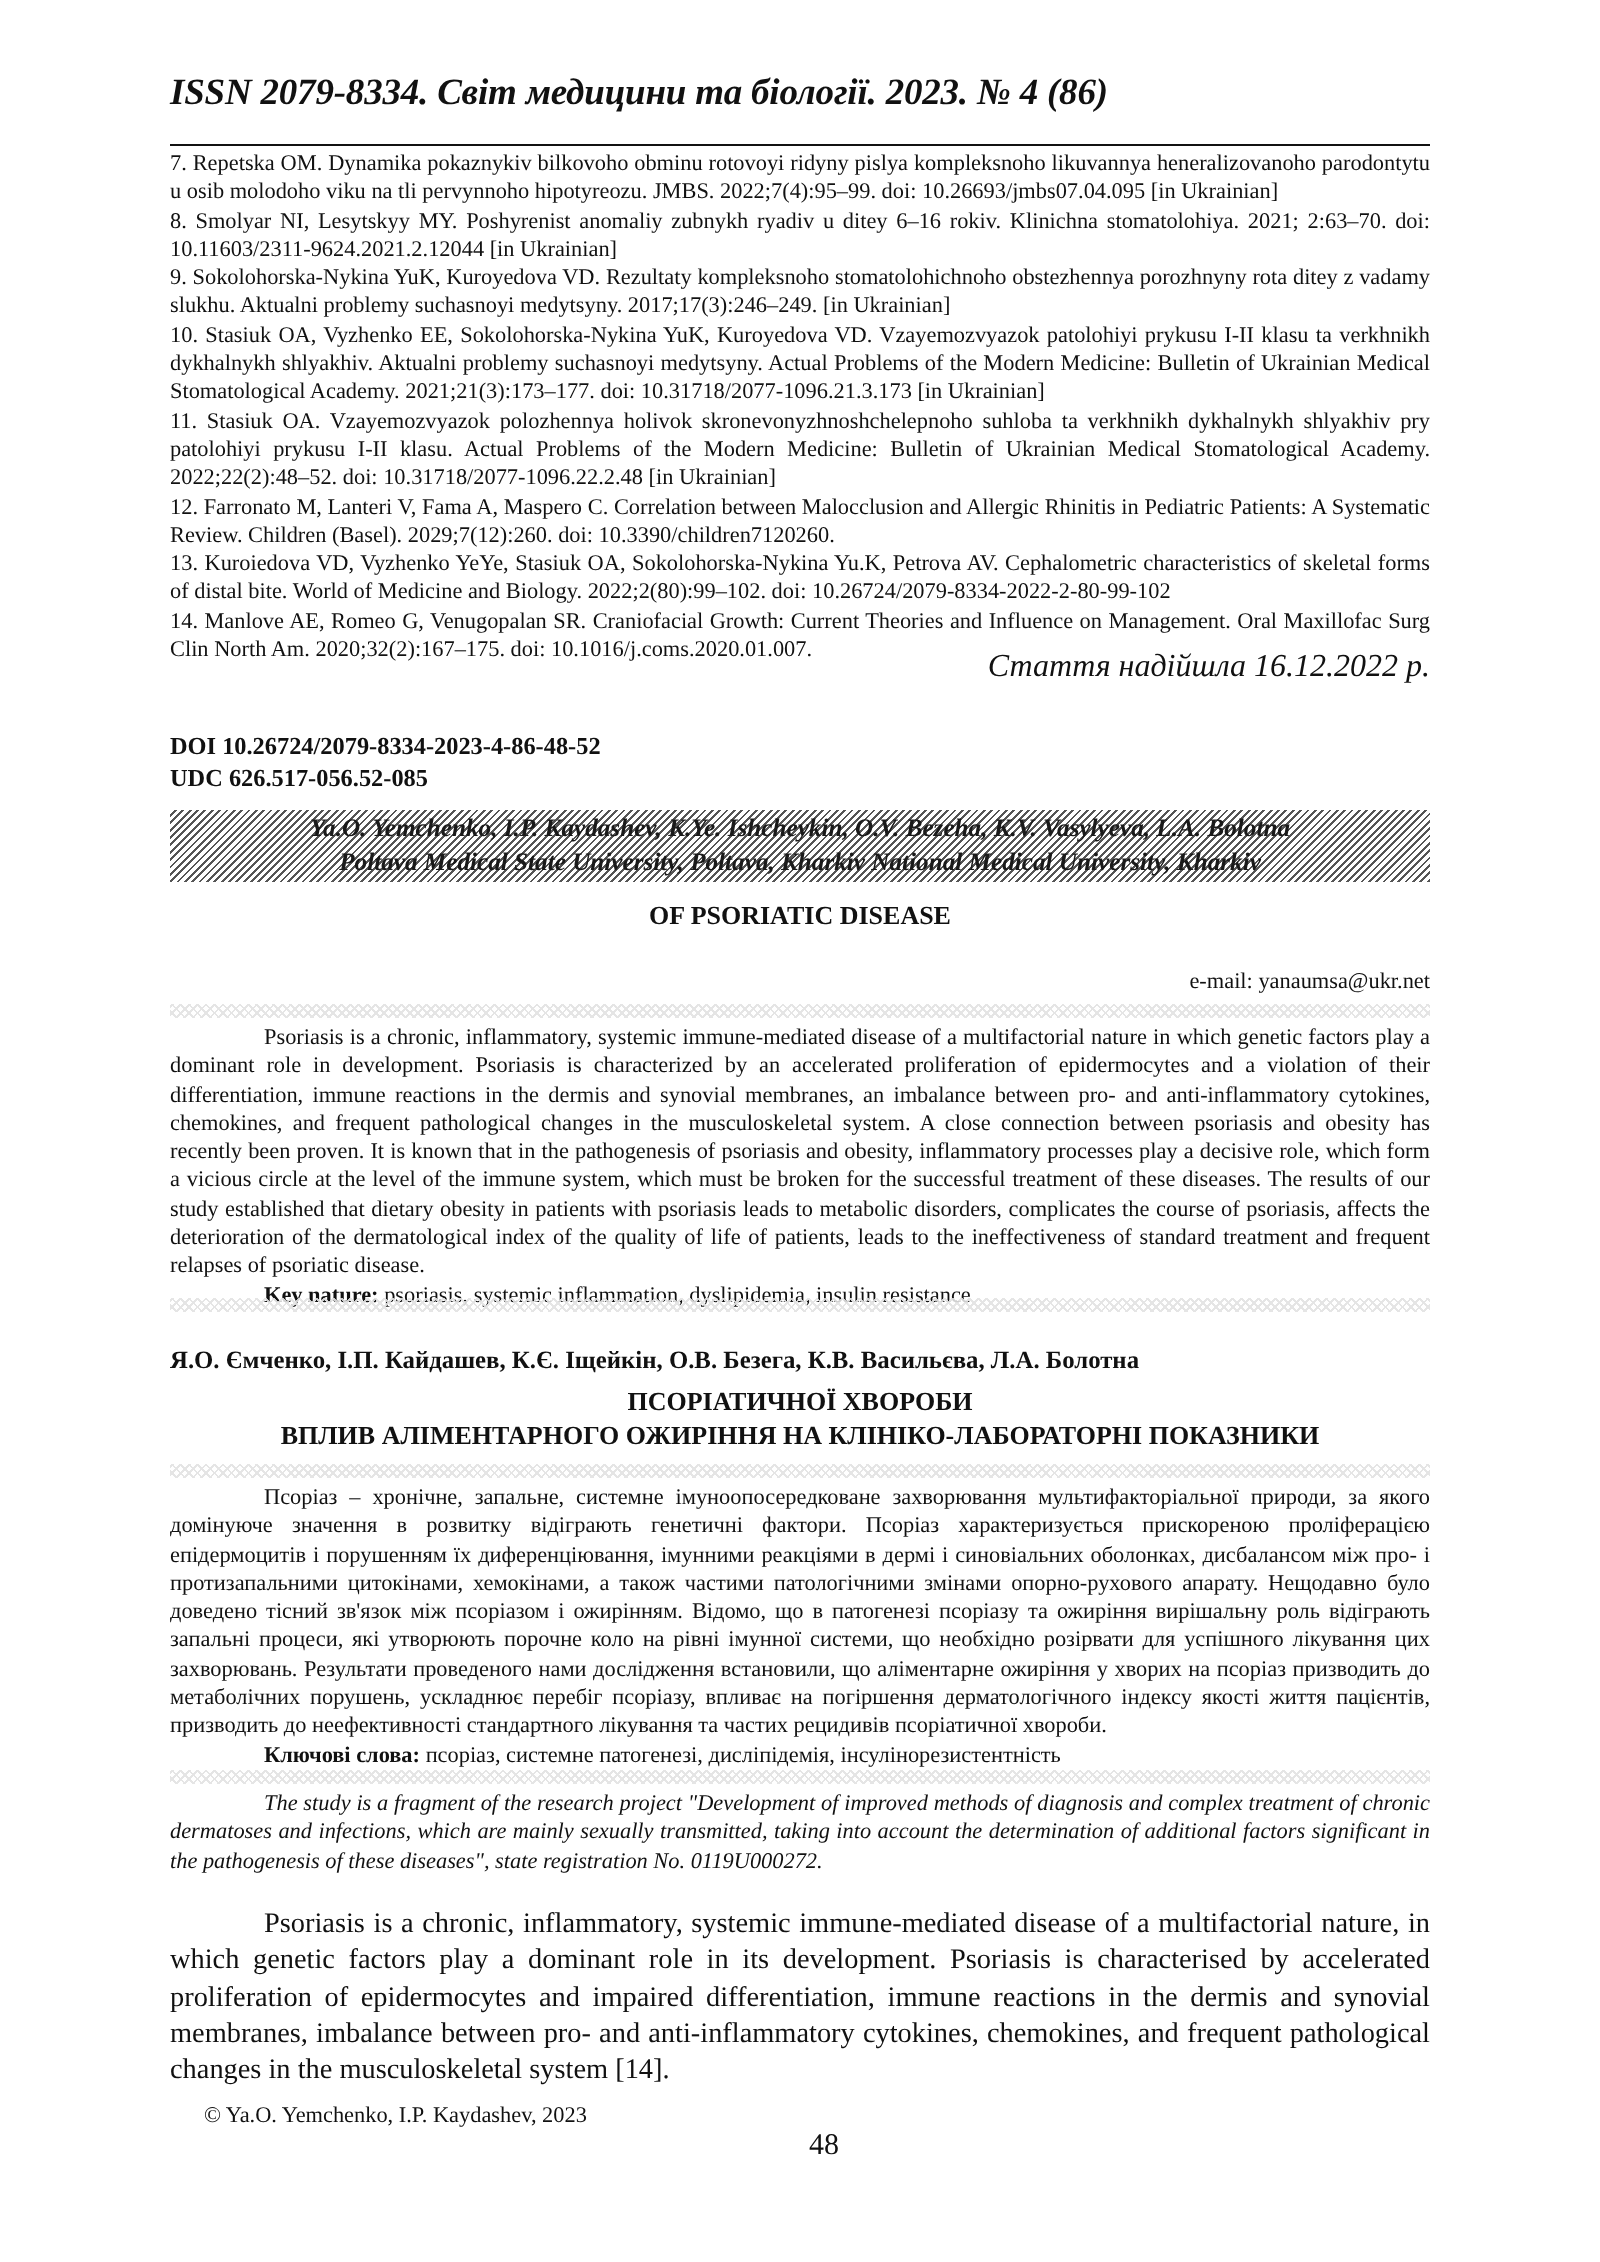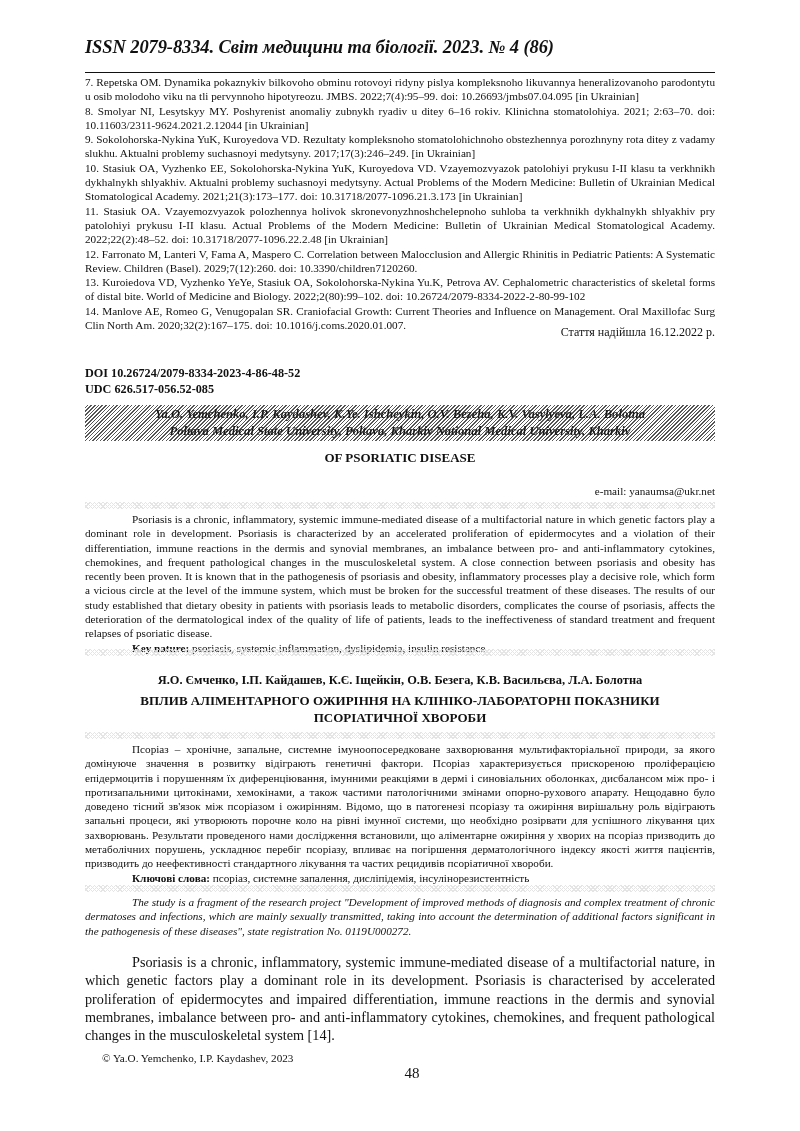--- a/index.html
+++ b/index.html
@@ -25,21 +25,22 @@
 
     
     .refs {
       position: absolute; left: 0; top: 75px; width: 630px;
       font-size: 11.2px; line-height: 14.3px;
       text-align: justify;
     }
     .refs p { margin: 0; }
     .received {
       position: absolute; right: 0; top: 325px;
-      font-size: 12px;
+      font-size: 16px;
+      font-style: italic;
     }
 
     
     .doi-block {
       position: absolute; left: 0; top: 366px;
       font-weight: bold; font-size: 12.2px; line-height: 15.5px;
     }
 
     
     .author-band {
@@ -82,21 +83,21 @@
       position: absolute; left: 0; width: 630px;
       font-size: 11.2px; line-height: 14.3px;
       text-align: justify;
     }
     .abstract .indent { display: inline-block; width: 47px; }
     .kw { padding-left: 47px; }
     .kw b { font-weight: bold; }
 
     .authors-ua {
       position: absolute; left: 0; top: 672px; width: 630px;
-      text-align: center; font-weight: bold;
+      text-align: left; font-weight: bold;
       font-size: 12.4px; line-height: 16px;
     }
     .title-ua {
       position: absolute; left: 0; top: 693px; width: 630px;
       text-align: center; font-weight: bold;
       font-size: 13px; line-height: 16.5px;
     }
 
     .funding {
       position: absolute; left: 0; top: 895px; width: 630px;
@@ -162,29 +163,29 @@
   <div class="abstract" style="top:512px;">
     <p><span class="indent"></span><span>Psoriasis is a chronic, inflammatory, systemic immune-mediated disease of a multifactorial nature in which genetic factors play a dominant role in development. Psoriasis is characterized by an accelerated proliferation of epidermocytes and a violation of their differentiation, immune reactions in the dermis and synovial membranes, an imbalance between pro- and anti-inflammatory cytokines, chemokines, and frequent pathological changes in the musculoskeletal system. A close connection between psoriasis and obesity has recently been proven. It is known that in the pathogenesis of psoriasis and obesity, inflammatory processes play a decisive role, which form a vicious circle at the level of the immune system, which must be broken for the successful treatment of these diseases. The results of our study established that dietary obesity in patients with psoriasis leads to metabolic disorders, complicates the course of psoriasis, affects the deterioration of the dermatological index of the quality of life of patients, leads to the ineffectiveness of standard treatment and frequent relapses of psoriatic disease.</span></p>
     <p class="kw"><b>Key nature:</b><span> psoriasis, systemic inflammation, dyslipidemia, insulin resistance</span></p>
   </div>
 
   <div class="wave" style="top:649px;"></div>
 
   <div class="authors-ua">Я.О. Ємченко, І.П. Кайдашев, К.Є. Іщейкін, О.В. Безега, К.В. Васильєва, Л.А. Болотна</div>
 
   <div class="title-ua">
+    <div>ПСОРІАТИЧНОЇ ХВОРОБИ</div>
     <div>ВПЛИВ АЛІМЕНТАРНОГО ОЖИРІННЯ НА КЛІНІКО-ЛАБОРАТОРНІ ПОКАЗНИКИ</div>
-    <div>ПСОРІАТИЧНОЇ ХВОРОБИ</div>
   </div>
 
   <div class="wave" style="top:732px;"></div>
 
   <div class="abstract" style="top:742px;">
     <p><span class="indent"></span><span>Псоріаз – хронічне, запальне, системне імуноопосередковане захворювання мультифакторіальної природи, за якого домінуюче значення в розвитку відіграють генетичні фактори. Псоріаз характеризується прискореною проліферацією епідермоцитів і порушенням їх диференціювання, імунними реакціями в дермі і синовіальних оболонках, дисбалансом між про- і протизапальними цитокінами, хемокінами, а також частими патологічними змінами опорно-рухового апарату. Нещодавно було доведено тісний зв'язок між псоріазом і ожирінням. Відомо, що в патогенезі псоріазу та ожиріння вирішальну роль відіграють запальні процеси, які утворюють порочне коло на рівні імунної системи, що необхідно розірвати для успішного лікування цих захворювань. Результати проведеного нами дослідження встановили, що аліментарне ожиріння у хворих на псоріаз призводить до метаболічних порушень, ускладнює перебіг псоріазу, впливає на погіршення дерматологічного індексу якості життя пацієнтів, призводить до неефективності стандартного лікування та частих рецидивів псоріатичної хвороби.</span></p>
-    <p class="kw"><b>Ключові слова:</b><span> псоріаз, системне запалення, дисліпідемія, інсулінорезистентність</span></p>
+    <p class="kw"><b>Ключові слова:</b><span> псоріаз, системне патогенезі, дисліпідемія, інсулінорезистентність</span></p>
   </div>
 
   <div class="wave" style="top:885px;"></div>
 
   <div class="funding">
     <span class="indent"></span><span>The study is a fragment of the research project "Development of improved methods of diagnosis and complex treatment of chronic dermatoses and infections, which are mainly sexually transmitted, taking into account the determination of additional factors significant in the pathogenesis of these diseases", state registration No. 0119U000272.</span>
   </div>
 
   <div class="body-text">
     <span class="indent"></span><span>Psoriasis is a chronic, inflammatory, systemic immune-mediated disease of a multifactorial nature, in which genetic factors play a dominant role in its development. Psoriasis is characterised by accelerated proliferation of epidermocytes and impaired differentiation, immune reactions in the dermis and synovial membranes, imbalance between pro- and anti-inflammatory cytokines, chemokines, and frequent pathological changes in the musculoskeletal system [14].</span>

